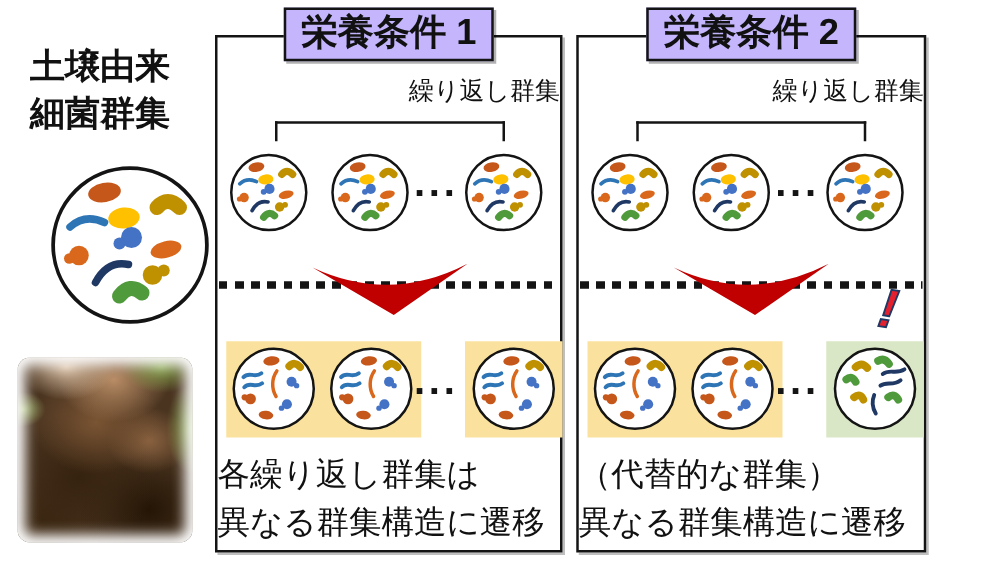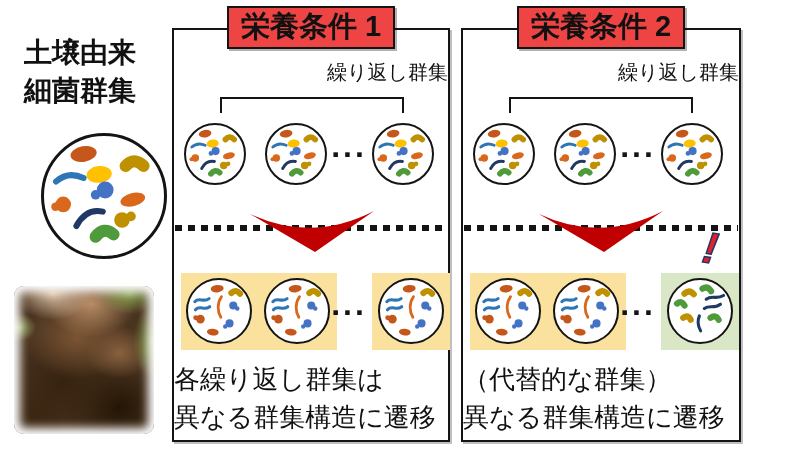--- a/index.html
+++ b/index.html
@@ -39,21 +39,21 @@
   }
   
   .panel{
     position:absolute; top:28px; height:414px; border:2px solid var(--border);
     background:#fff; box-sizing:border-box; box-shadow:2px 2px 0 rgba(0,0,0,.25);
   }
   .panel-1{left:172px; width:278px;}
   .panel-2{left:461px; width:280px;}
   .cond-header{
     position:absolute; top:-24px; left:50%; transform:translateX(-50%);
-    width:168px; height:43px; background:#ef4444; border:2.5px solid var(--border);
+    width:168px; height:43px; background:#c4b5fd; border:2.5px solid var(--border);
     box-sizing:border-box; text-align:center; line-height:37px;
     font-size:29px; font-weight:700; white-space:nowrap;
     box-shadow:2px 2px 0 rgba(0,0,0,.3); z-index:5;
   }
   .subtitle{position:absolute; top:29px; left:0; right:0; text-align:right; font-size:20px;}
   .bracket{
     position:absolute; left:46px; top:67px; width:184px; height:16px;
     border-top:2.5px solid var(--border); border-left:2.5px solid var(--border);
     border-right:2.5px solid var(--border); box-sizing:border-box;
   }

